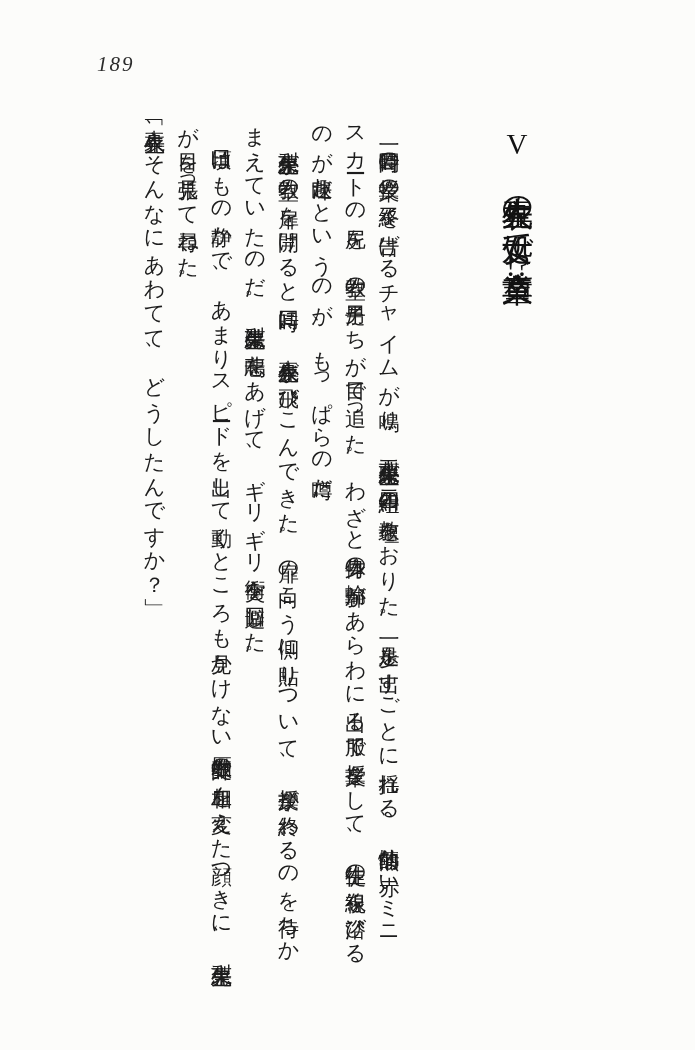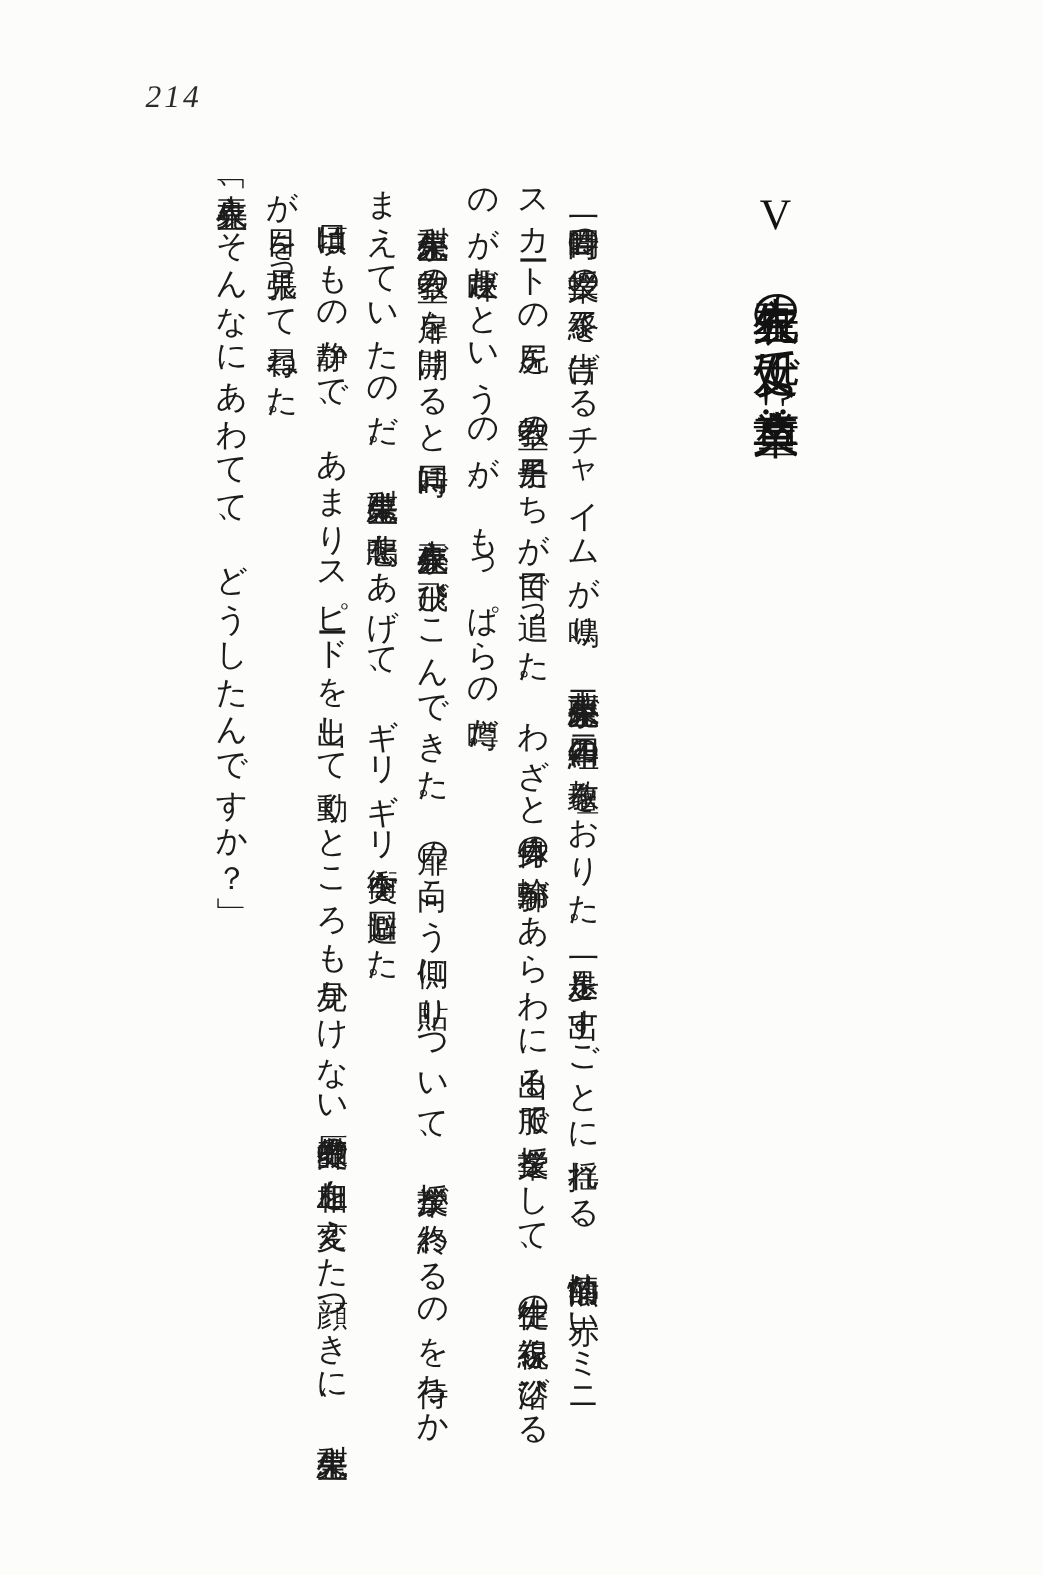--- a/index.html
+++ b/index.html
@@ -69,21 +69,21 @@
   .body-text p {
     margin: 0;
     padding: 0;
   }
 </style>
 </head>
 <body>
 
 <div class="page">
 
-  <div class="page-number">214</div>
+  <div class="page-number">189</div>
 
   <div class="chapter-heading">
     <span class="chapter-numeral tcy">V</span><span class="chapter-title">真衣先生の処女で童貞卒業</span><span class="tcy">!?</span>
   </div>
 
   <div class="body-text">
     <p>　一時間目の授業の終了を告げるチャイムが鳴り、工藤梨恵先生が二年四組の教壇をおりた。一歩足を出すごとに揺れる、情熱的な赤いミニスカートの尻を、教室の男子たちが目で追った。わざと身体の輪郭があらわに出る服で授業をして、生徒の視線を浴びるのが趣味だというのが、もっぱらの噂だ。</p>
     <p>　梨恵先生が教室の扉を開けると同時に、真衣先生が飛びこんできた。扉の向こう側に貼りついて、授業が終わるのを待ちかまえていたのだ。梨恵先生は悲鳴をあげて、ギリギリ衝突を回避した。</p>
     <p>　日頃はもの静かで、あまりスピードを出して動くところも見かけない歴史教師の血相を変えた顔つきに、梨恵先生が目を見張って尋ねた。</p>
     <p>「真衣先生、そんなにあわてて、どうしたんですか？」</p>

